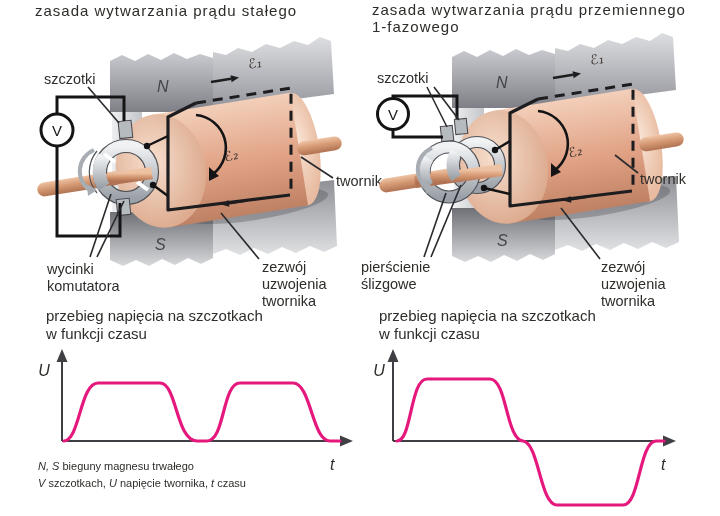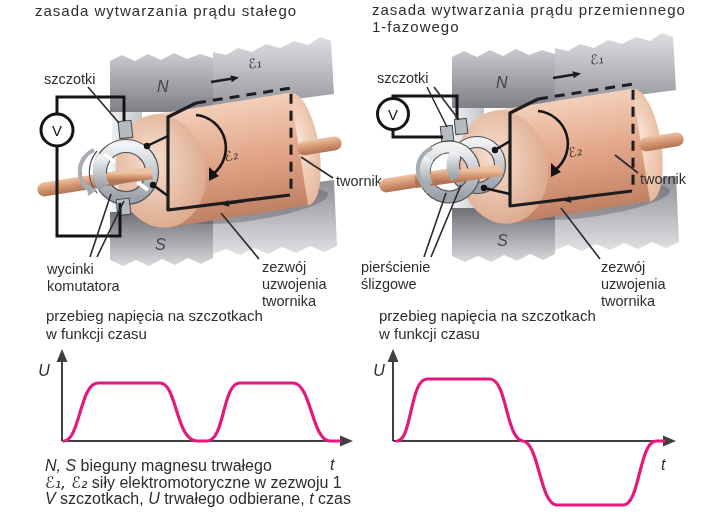--- a/index.html
+++ b/index.html
@@ -7,22 +7,22 @@
          font-family:"Liberation Sans",sans-serif;}
   svg{position:absolute;left:0;top:0;}
   text{font-family:"Liberation Sans",sans-serif;fill:#2f2d2a;}
   .tt{font-size:15px;letter-spacing:1px;}
   .lab{font-size:14.5px;}
   .cap{font-size:15px;}
   .pole{font-style:italic;font-size:16px;fill:#43444a;}
   .emf{font-family:"DejaVu Sans",sans-serif;font-style:italic;font-size:13.5px;fill:#3a332e;}
   .vm{font-size:15px;fill:#17181a;}
   .axl{font-style:italic;font-size:16px;}
-  #legend{position:absolute;left:45px;top:458px;width:330px;color:#2f2d2a;
-          font-size:16px;line-height:16.6px;}
+  #legend{position:absolute;left:38px;top:458px;width:330px;color:#2f2d2a;
+          font-size:11px;line-height:16.6px;}
   #legend .it{font-style:italic;}
   #legend .sc{font-family:"DejaVu Sans",sans-serif;}
 </style>
 </head>
 <body>
 
 <div id="stage">
 <svg width="720" height="516" viewBox="0 0 720 516">
   <defs>
     <linearGradient id="gMagBack" x1="0" y1="0" x2="0" y2="1">
@@ -230,16 +230,15 @@
     <polygon points="393,349 387.5,362 398.5,362" fill="#3f3f44"></polygon>
     <polygon points="676,441 663,435.5 663,446.5" fill="#3f3f44"></polygon>
     <path d="M397,441 C412,441 410,379 427,379 L490,379 C507,379 506,440 523,441 C539,443 540,505 557,505 L623,505 C640,505 639,442 656,441 L664,441" fill="none" stroke="#e5197d" stroke-width="3.2" stroke-linecap="round" stroke-linejoin="round"></path>
     <text class="axl" x="379" y="376" text-anchor="middle">U</text>
     <text class="axl" x="661" y="470">t</text>
   </g>
 </svg>
 
 <div id="legend">
       <div class="legend-line"><span class="it">N, S</span><span>  bieguny magnesu trwałego</span></div>
-      <div class="legend-line"><span class="it sc">ℰ₁, ℰ₂</span><span>  siły elektromotoryczne w zezwoju 1</span></div>
-      <div class="legend-line"><span class="it">V</span><span> szczotkach, </span><span class="it">U</span><span> trwałego odbierane, </span><span class="it">t</span><span> czas</span></div>
+      <div class="legend-line"><span class="it">V</span><span> szczotkach, </span><span class="it">U</span><span> napięcie twornika, </span><span class="it">t</span><span> czasu</span></div>
     </div>
 </div>
 
 </body></html>

